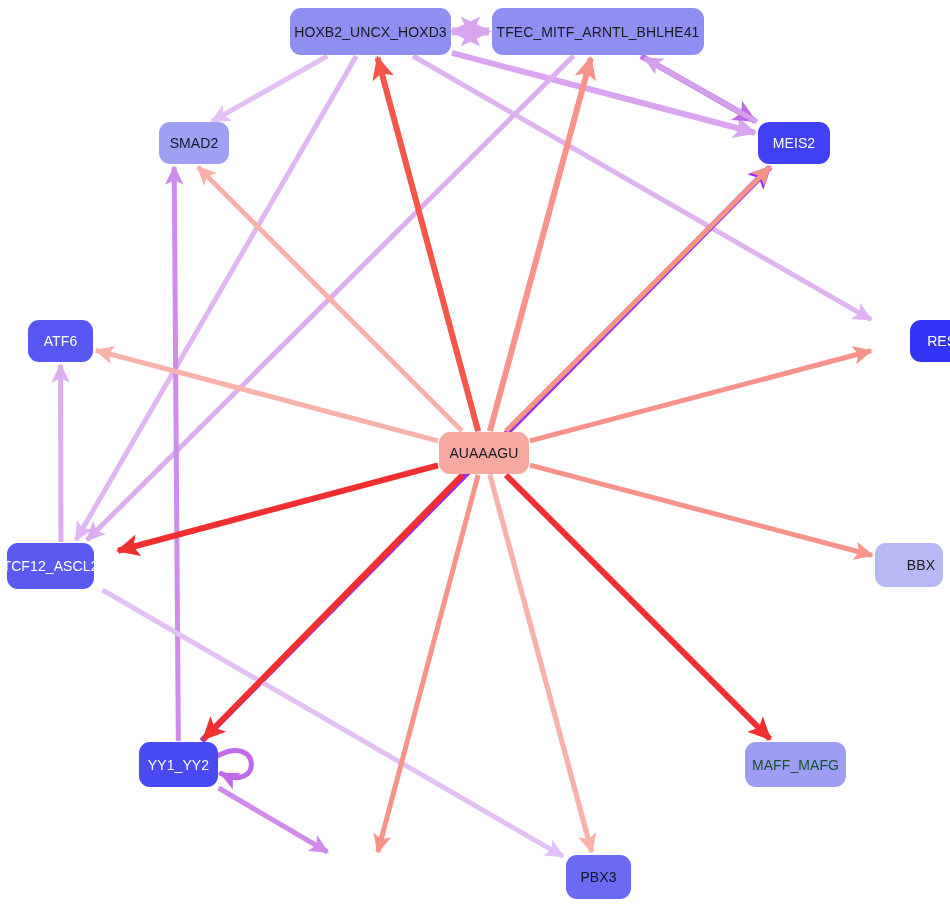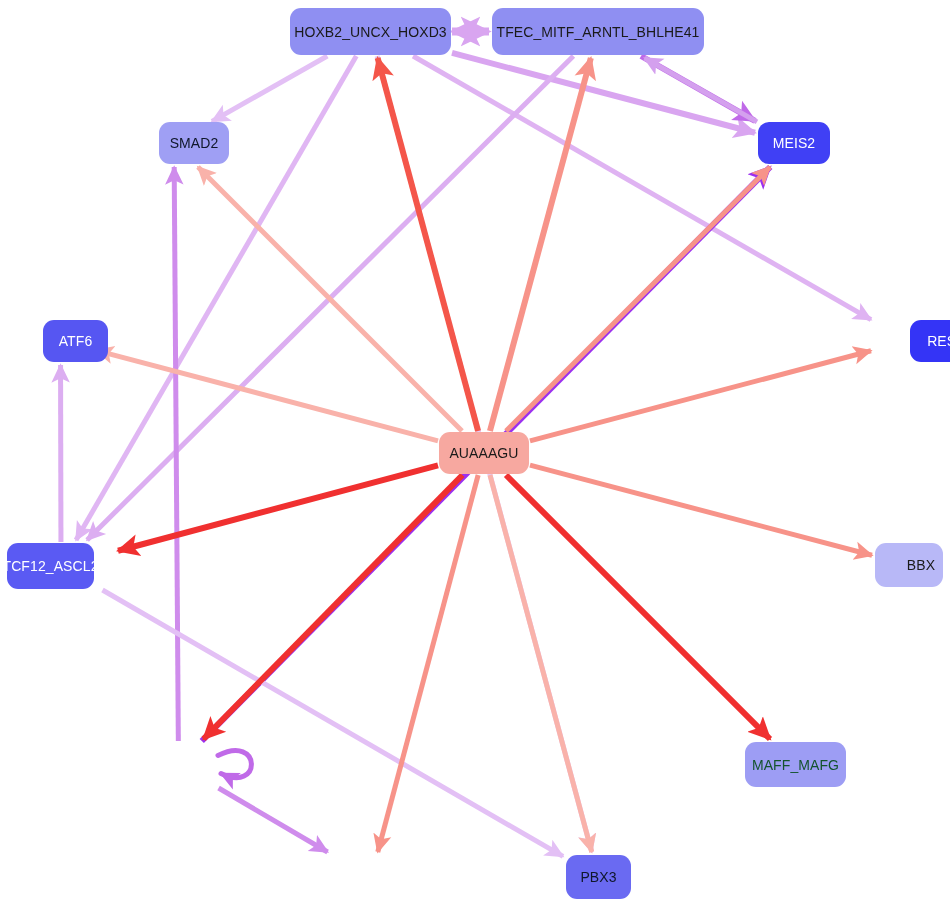--- a/index.html
+++ b/index.html
@@ -137,35 +137,38 @@
       </div>
       <div class="graph-node" style="left: 492px; top: 8px; width: 212px; height: 47px; background: rgb(143, 143, 242); color: rgb(26, 26, 26);">
         <span>TFEC_MITF_ARNTL_BHLHE41</span>
       </div>
       <div class="graph-node" style="left: 139px; top: 122px; width: 70px; height: 42px; background: rgb(159, 159, 244); color: #0f172a; margin-left: 20px;">
         <span>SMAD2</span>
       </div>
       <div class="graph-node" style="left: 758px; top: 122px; width: 72px; height: 42px; background: rgb(64, 64, 245); color: rgb(255, 255, 255);">
         <span>MEIS2</span>
       </div>
-      <div class="graph-node" style="left: 43px; top: 320px; width: 65px; height: 42px; background: rgb(86, 86, 242); color: rgb(255, 255, 255);">
+      <div class="graph-node" style="left: 28px; top: 320px; width: 65px; height: 42px; background: rgb(86, 86, 242); color: rgb(255, 255, 255);">
         <span>ATF6</span>
       </div>
       <div class="graph-node" style="left: 874px; top: 320px; width: 72px; height: 42px; background: rgb(52, 52, 246); color: rgb(255, 255, 255); margin-left: 36px;">
         <span>REST</span>
       </div>
       <div class="graph-node" style="left: 439px; top: 432px; width: 90px; height: 42px; background: rgb(247, 168, 160); color: rgb(26, 26, 26); align-items: center;">
         <span>AUAAAGU</span>
       </div>
       <div class="graph-node" style="left: 7px; top: 543px; width: 87px; height: 46px; background: rgb(90, 90, 243); color: rgb(255, 255, 255);">
         <span>TCF12_ASCL2</span>
       </div>
       <div class="graph-node" style="left: 875px; top: 543px; width: 68px; height: 44px; background: rgb(184, 184, 247); color: rgb(26, 26, 26); padding-left: 24px;">
         <span>BBX</span>
       </div>
+      <div class="graph-node" style="left: 139px; top: 742px; width: 79px; height: 45px; background: rgb(74, 74, 244); color: rgb(255, 255, 255);">
+        <span>YY1_YY2</span>
+      </div>
       <div class="graph-node" style="left: 745px; top: 742px; width: 101px; height: 45px; background: rgb(157, 157, 244); color: #14532d;">
         <span>MAFF_MAFG</span>
       </div>
       <div class="graph-node" style="left: 566px; top: 855px; width: 65px; height: 44px; background: rgb(106, 106, 242); color: #0f172a;">
         <span>PBX3</span>
       </div>
     </div>
 </div>
 
 </body></html>

